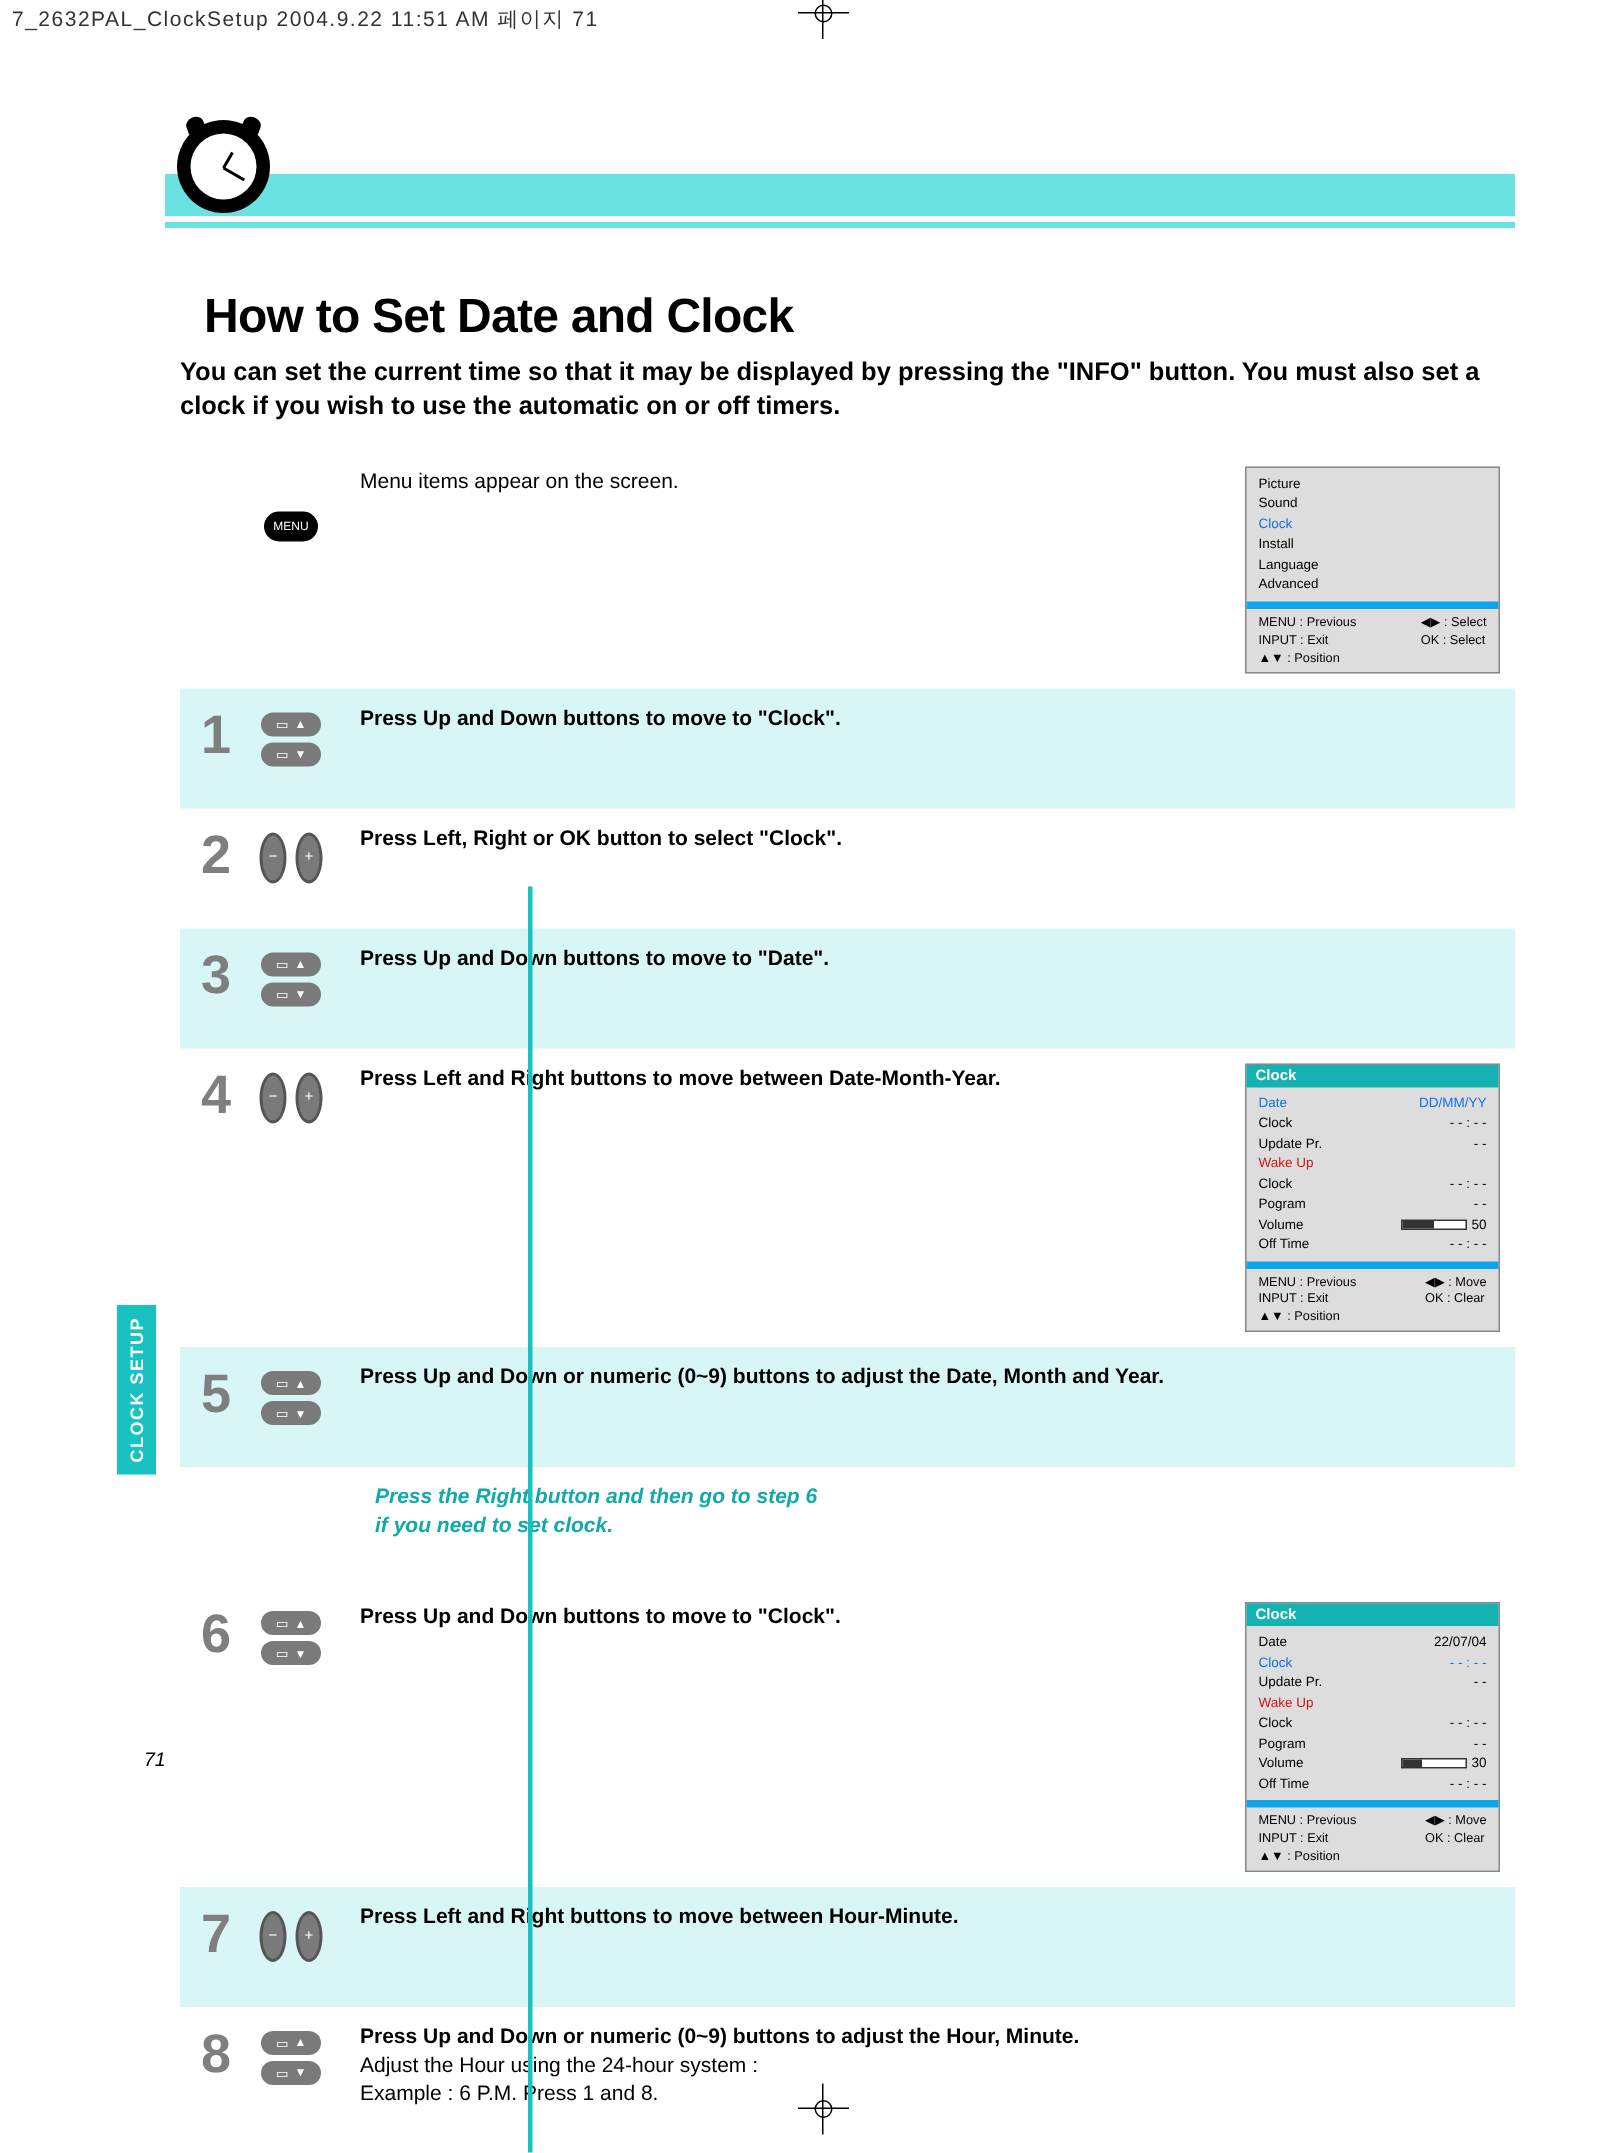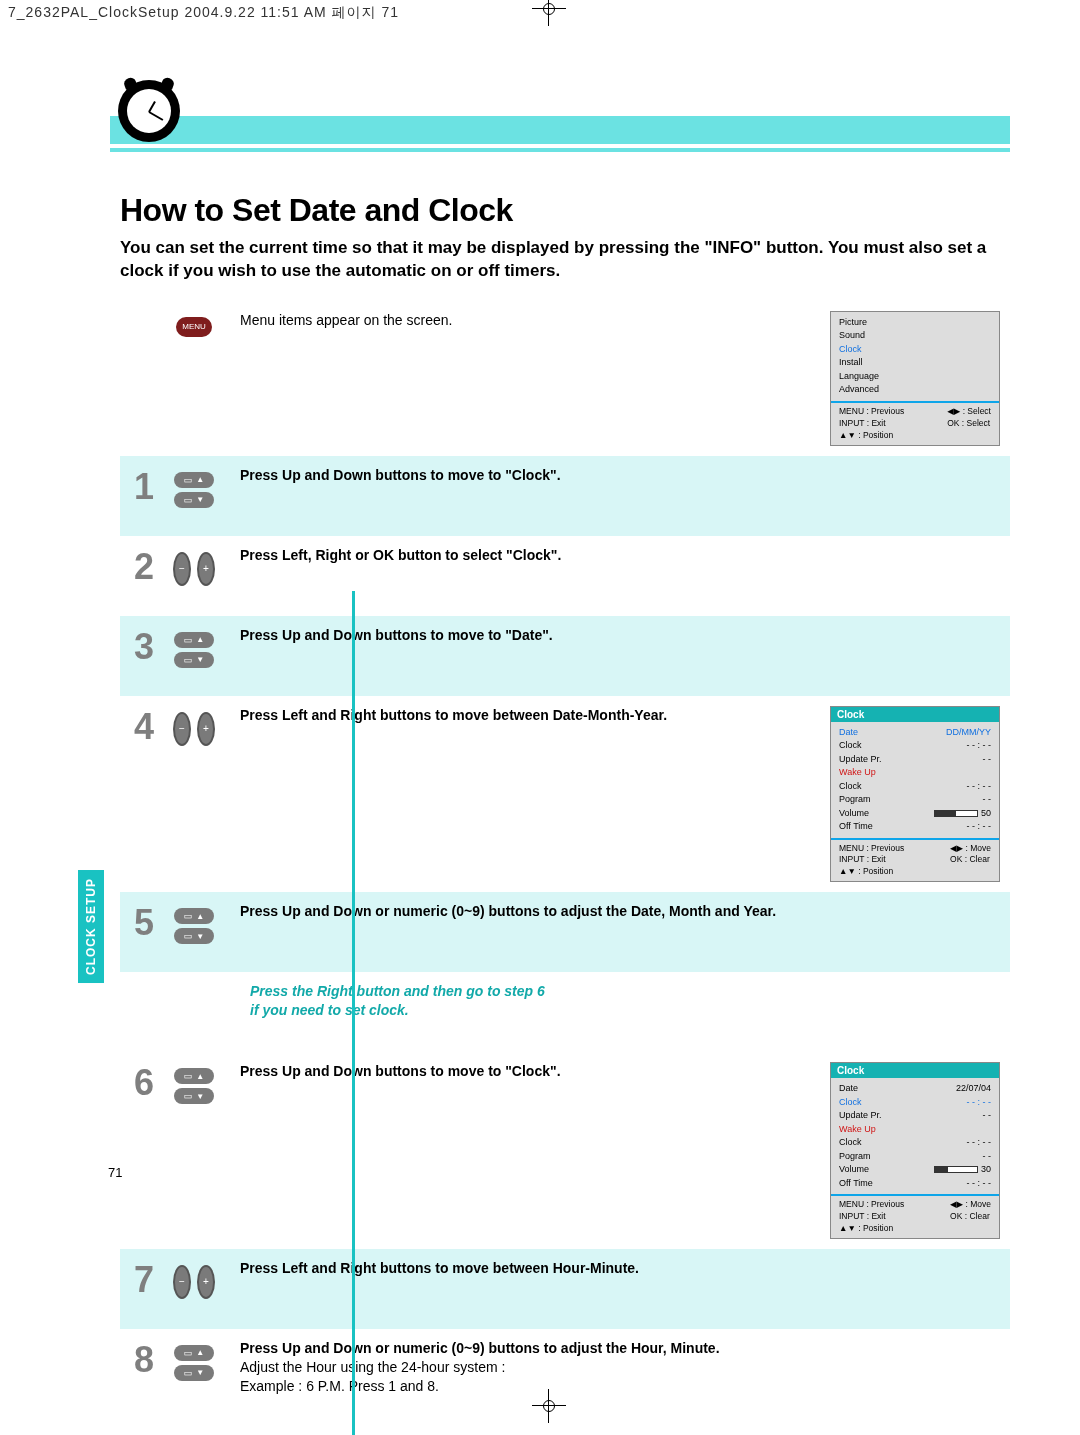--- a/index.html
+++ b/index.html
@@ -62,21 +62,21 @@
   .clock-icon .face::before, .clock-icon .face::after {
     content:"";position:absolute;background:#000;left:50%;top:50%;transform-origin:left center;
   }
   .clock-icon .face::before{width:12px;height:2px;transform:rotate(-60deg);}
   .clock-icon .face::after{width:16px;height:2px;transform:rotate(30deg);}
   .clock-icon .bell{position:absolute;width:12px;height:10px;background:#000;border-radius:50% 50% 0 0;top:-2px;}
   .clock-icon .bell.l{left:6px;transform:rotate(-20deg);}
   .clock-icon .bell.r{right:6px;transform:rotate(20deg);}
 
   .content { padding: 40px 70px 0 120px; }
-  h1 { font-size: 32px; font-weight: 900; margin: 0 0 8px 0; letter-spacing: -0.5px;}
+  h1 { font-size: 32px; font-weight: 900; margin: 0 0 8px 16px; letter-spacing: -0.5px;}
   .intro { font-weight: bold; font-size: 17px; line-height: 1.35; margin-bottom: 18px;}
 
   .step-rule {
     position: absolute;
     left: 232px;
     top: 290px;
     width: 3px;
     background: #19c2c2;
     height: 850px;
   }
@@ -93,47 +93,47 @@
   .step-text .bold{font-weight:bold;}
   .step-text .teal{color:#12a9a9;font-weight:bold;font-style:italic;}
   .osd { width:170px; margin-right:10px; }
 
   .btn-pill{
     width:40px;height:16px;border-radius:8px;background:#7a7a7a;
     display:flex;align-items:center;justify-content:center;
     font-size:9px;color:#fff;position:relative;
   }
   .btn-pill .tri{font-size:8px;margin-left:4px;}
-  .btn-menu{width:36px;height:20px;border-radius:10px;background:#7f1d1d;color:#fff;font-size:8px;display:flex;align-items:center;justify-content:center;}
+  .btn-menu{width:36px;height:20px;border-radius:10px;background:#000000;color:#fff;font-size:8px;display:flex;align-items:center;justify-content:center;margin-top:24px;}
   .lr-wrap{display:flex;gap:6px;}
   .btn-lr{
     width:18px;height:34px;border-radius:9px/17px;background:#7a7a7a;
     display:flex;align-items:center;justify-content:center;color:#fff;font-size:10px;
     border:2px solid #555;
   }
 
   .osd-panel{
     background:#ddd;border:1px solid #888;font-size:9px;
   }
   .osd-head{background:#15b2b2;color:#fff;padding:2px 6px;font-weight:bold;font-size:10px;}
   .osd-body{padding:4px 8px;line-height:1.5;}
   .osd-body .hl{color:#1170e0;}
   .osd-body .red{color:#d01515;}
   .osd-body .row{display:flex;justify-content:space-between;}
   .osd-body .bar{display:inline-block;width:44px;height:7px;background:#fff;border:1px solid #333;position:relative;vertical-align:middle;}
   .osd-body .bar::after{content:"";position:absolute;left:0;top:0;bottom:0;background:#333;}
-  .osd-foot{border-top:2px solid #0ea5e9;padding:3px 8px;font-size:8.5px;line-height:1.4;}
+  .osd-foot{border-top:5px solid #0ea5e9;padding:3px 8px;font-size:8.5px;line-height:1.4;}
   .osd-foot .cols{display:flex;justify-content:space-between;}
 
   .side-tab{
     position:absolute;left:78px;top:870px;
     background:#19c2c2;color:#fff;font-size:12px;font-weight:bold;letter-spacing:1px;
     padding:8px 6px;writing-mode:vertical-rl;transform:rotate(180deg);
   }
-  .page-num{position:absolute;left:108px;top:1165px;font-size:13px;}
+  .page-num{position:absolute;left:96px;top:1165px;font-size:13px;font-style:italic;}
   .steps-area{position:relative;}
   .mid-text{padding-left:130px;}
 </style>
 </head>
 <body>
 
 <div class="page-header">7_2632PAL_ClockSetup  2004.9.22 11:51 AM  페이지 71</div>
 <div class="registration reg-top">
     <div class="circ"></div>
   </div>

